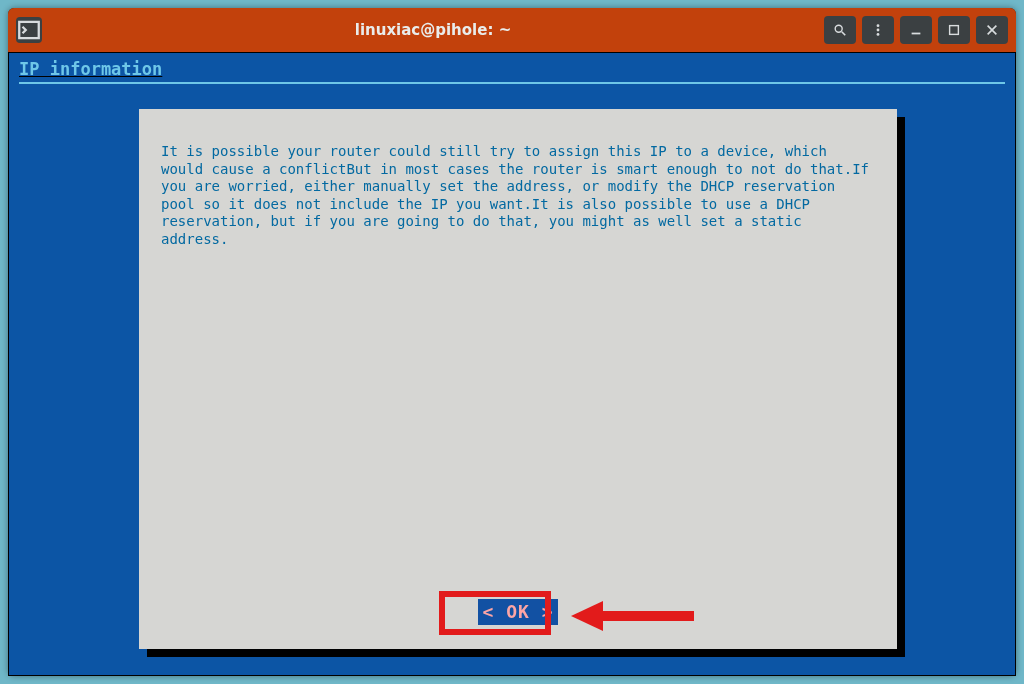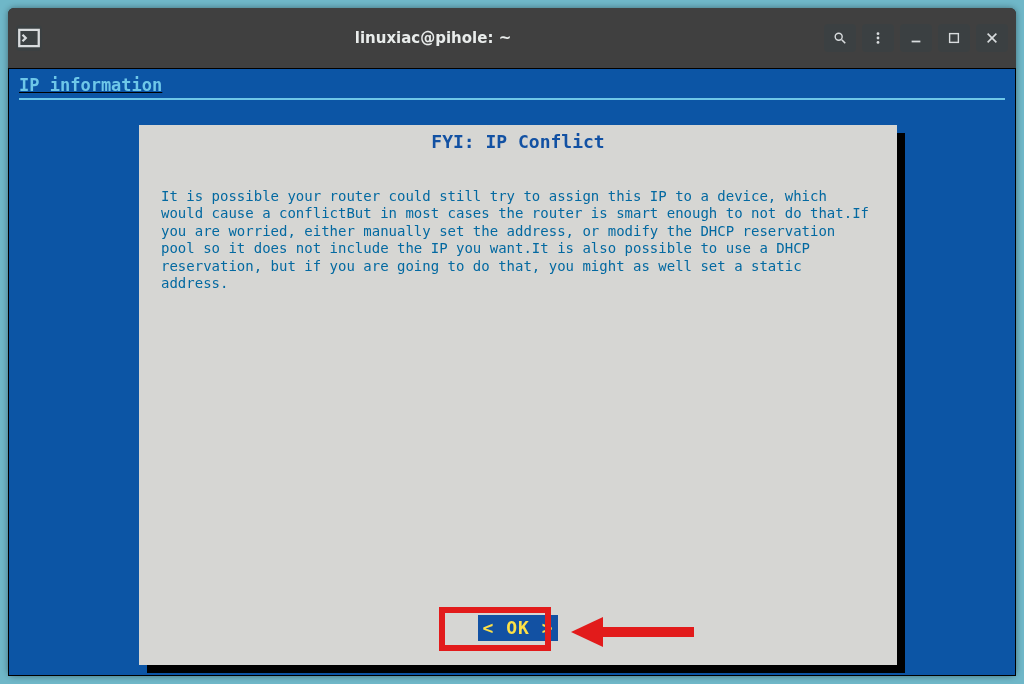--- a/index.html
+++ b/index.html
@@ -12,22 +12,22 @@
     position: absolute;
     left: 8px; top: 8px;
     width: 1008px; height: 668px;
     background: #2b2b2b;
     border-radius: 6px;
     box-shadow: 0 0 6px rgba(0,0,0,.4);
     display: flex;
     flex-direction: column;
   }
   .titlebar {
-    height: 60px;
-    background: #404040;
+    height: 44px;
+    background: #c2410c;
     display: flex;
     align-items: center;
     padding: 0 8px;
     border-radius: 6px 6px 0 0;
   }
   .tb-left { display: flex; align-items: center; gap: 6px; flex: 0 0 auto; }
   .tb-icon {
     width: 26px; height: 26px;
     background: #3b4042;
     border-radius: 4px;
@@ -106,21 +106,21 @@
   }
   .dialog-footer {
     position: absolute;
     bottom: 24px;
     left: 0; right: 0;
     text-align: center;
   }
   .ok-btn {
     display: inline-block;
     background: #1251a3;
-    color: #fde047;
+    color: #fca5a5;
     font-weight: bold;
     padding: 2px 4px;
     font-size: 18px;
     letter-spacing: 1px;
   }
   .highlight-box {
     position: absolute;
     border: 6px solid #e21b1b;
     pointer-events: none;
   }
@@ -178,21 +178,20 @@
   </div>
 
   <div class="term">
     <div class="term-inner">
       <div class="section-title">IP information</div>
       <div class="hr"></div>
 
       <div class="dialog-shadow"></div>
 
       <div class="dialog">
-        <div class="dialog-title">FYI: IP Conflict</div>
         <div class="dialog-body">It is possible your router could still try to assign this IP to a device, which would cause a conflictBut in most cases the router is smart enough to not do that.If you are worried, either manually set the address, or modify the DHCP reservation pool so it does not include the IP you want.It is also possible to use a DHCP reservation, but if you are going to do that, you might as well set a static address.</div>
         <div class="dialog-footer">
           <span class="ok-btn">&lt;  OK  &gt;</span>
         </div>
       </div>
 
       <div class="highlight-box" style="left:430px; top:538px; width:112px; height:44px;"></div>
 
       <svg class="arrow" style="left:560px; top:546px; width:130px; height:34px;">
         <line x1="125" y1="17" x2="30" y2="17" stroke="#e21b1b" stroke-width="10"></line>

